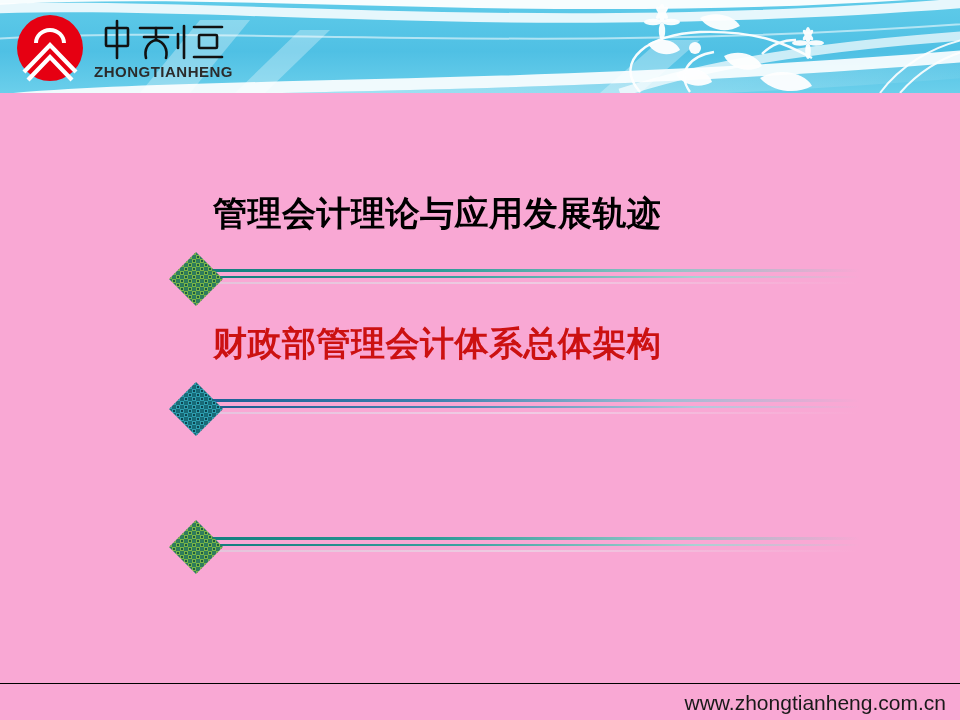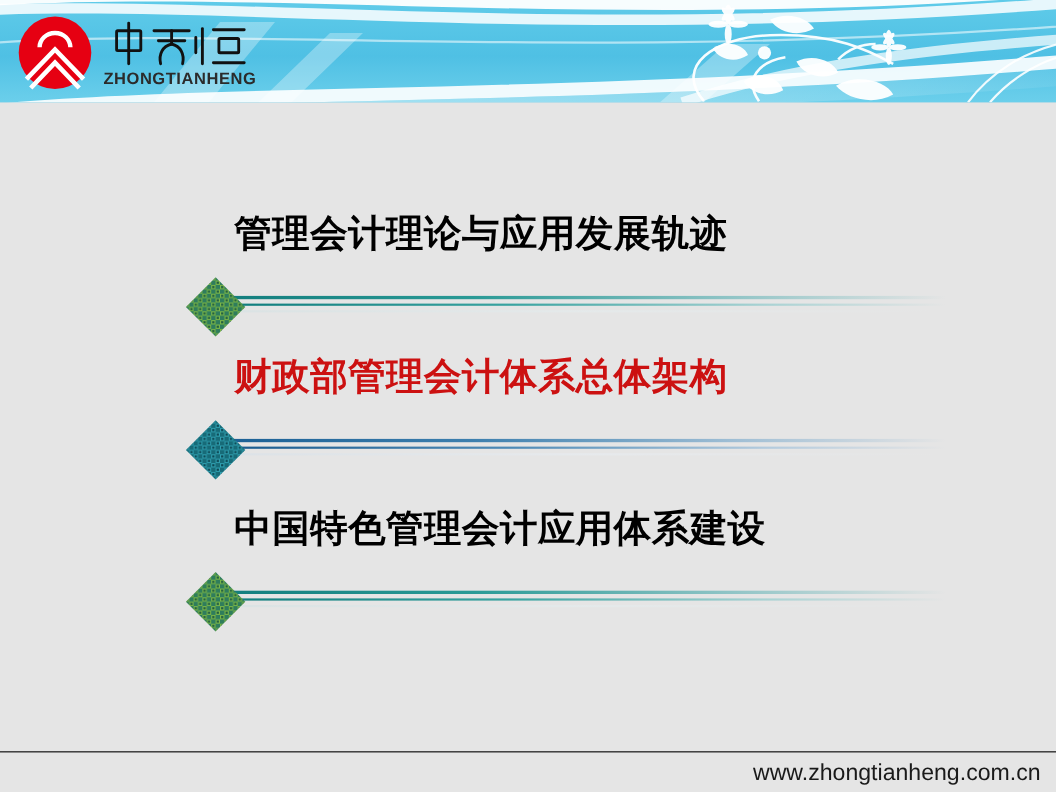--- a/index.html
+++ b/index.html
@@ -8,21 +8,21 @@
     padding: 0;
     background: #ffffff;
   }
   body {
     font-family: "Liberation Sans", "DejaVu Sans", sans-serif;
   }
   .slide {
     position: relative;
     width: 960px;
     height: 720px;
-    background: #e5e5e5;
+    background: #f9a8d4;
     overflow: hidden;
   }
 
   
   .header {
     position: absolute;
     left: 0; top: 0;
     width: 960px;
     height: 93px;
     background: #52c3e6;
@@ -318,21 +318,20 @@
         <div class="rule" style="top:18px;
              background:linear-gradient(to right,#1a5f94 0%,#3d7fae 35%,#9dbdd4 70%,rgba(255,255,255,0) 100%);"></div>
         <div class="rule thin" style="top:25px;
              background:linear-gradient(to right,#17588c 0%,#4e8ab6 40%,#b2cadd 75%,rgba(255,255,255,0) 100%);"></div>
         <div class="rule-faint" style="top:31px;
              background:linear-gradient(to right,#d3dfe9 0%,#e8eef4 50%,rgba(255,255,255,0) 100%);"></div>
       </div>
     </div>
 
     <div class="item" style="top:268px;height:180px;">
-      <div class="item-title" style="left:213px; top:102px; color:#000000;">中国特色管理会计应用体系建设</div>
       <div class="rule-group" style="top:158px;">
         <svg class="diamond" viewBox="0 0 56 56">
           <defs>
             <pattern id="weave3" width="8" height="8" patternUnits="userSpaceOnUse">
               <rect width="8" height="8" fill="#2f7d5c"></rect>
               <rect x="0" y="0" width="4" height="4" fill="#7ab648"></rect>
               <rect x="4" y="4" width="4" height="4" fill="#7ab648"></rect>
               <rect x="1" y="1" width="2" height="2" fill="#1d5c42"></rect>
               <rect x="5" y="5" width="2" height="2" fill="#1d5c42"></rect>
             </pattern>

